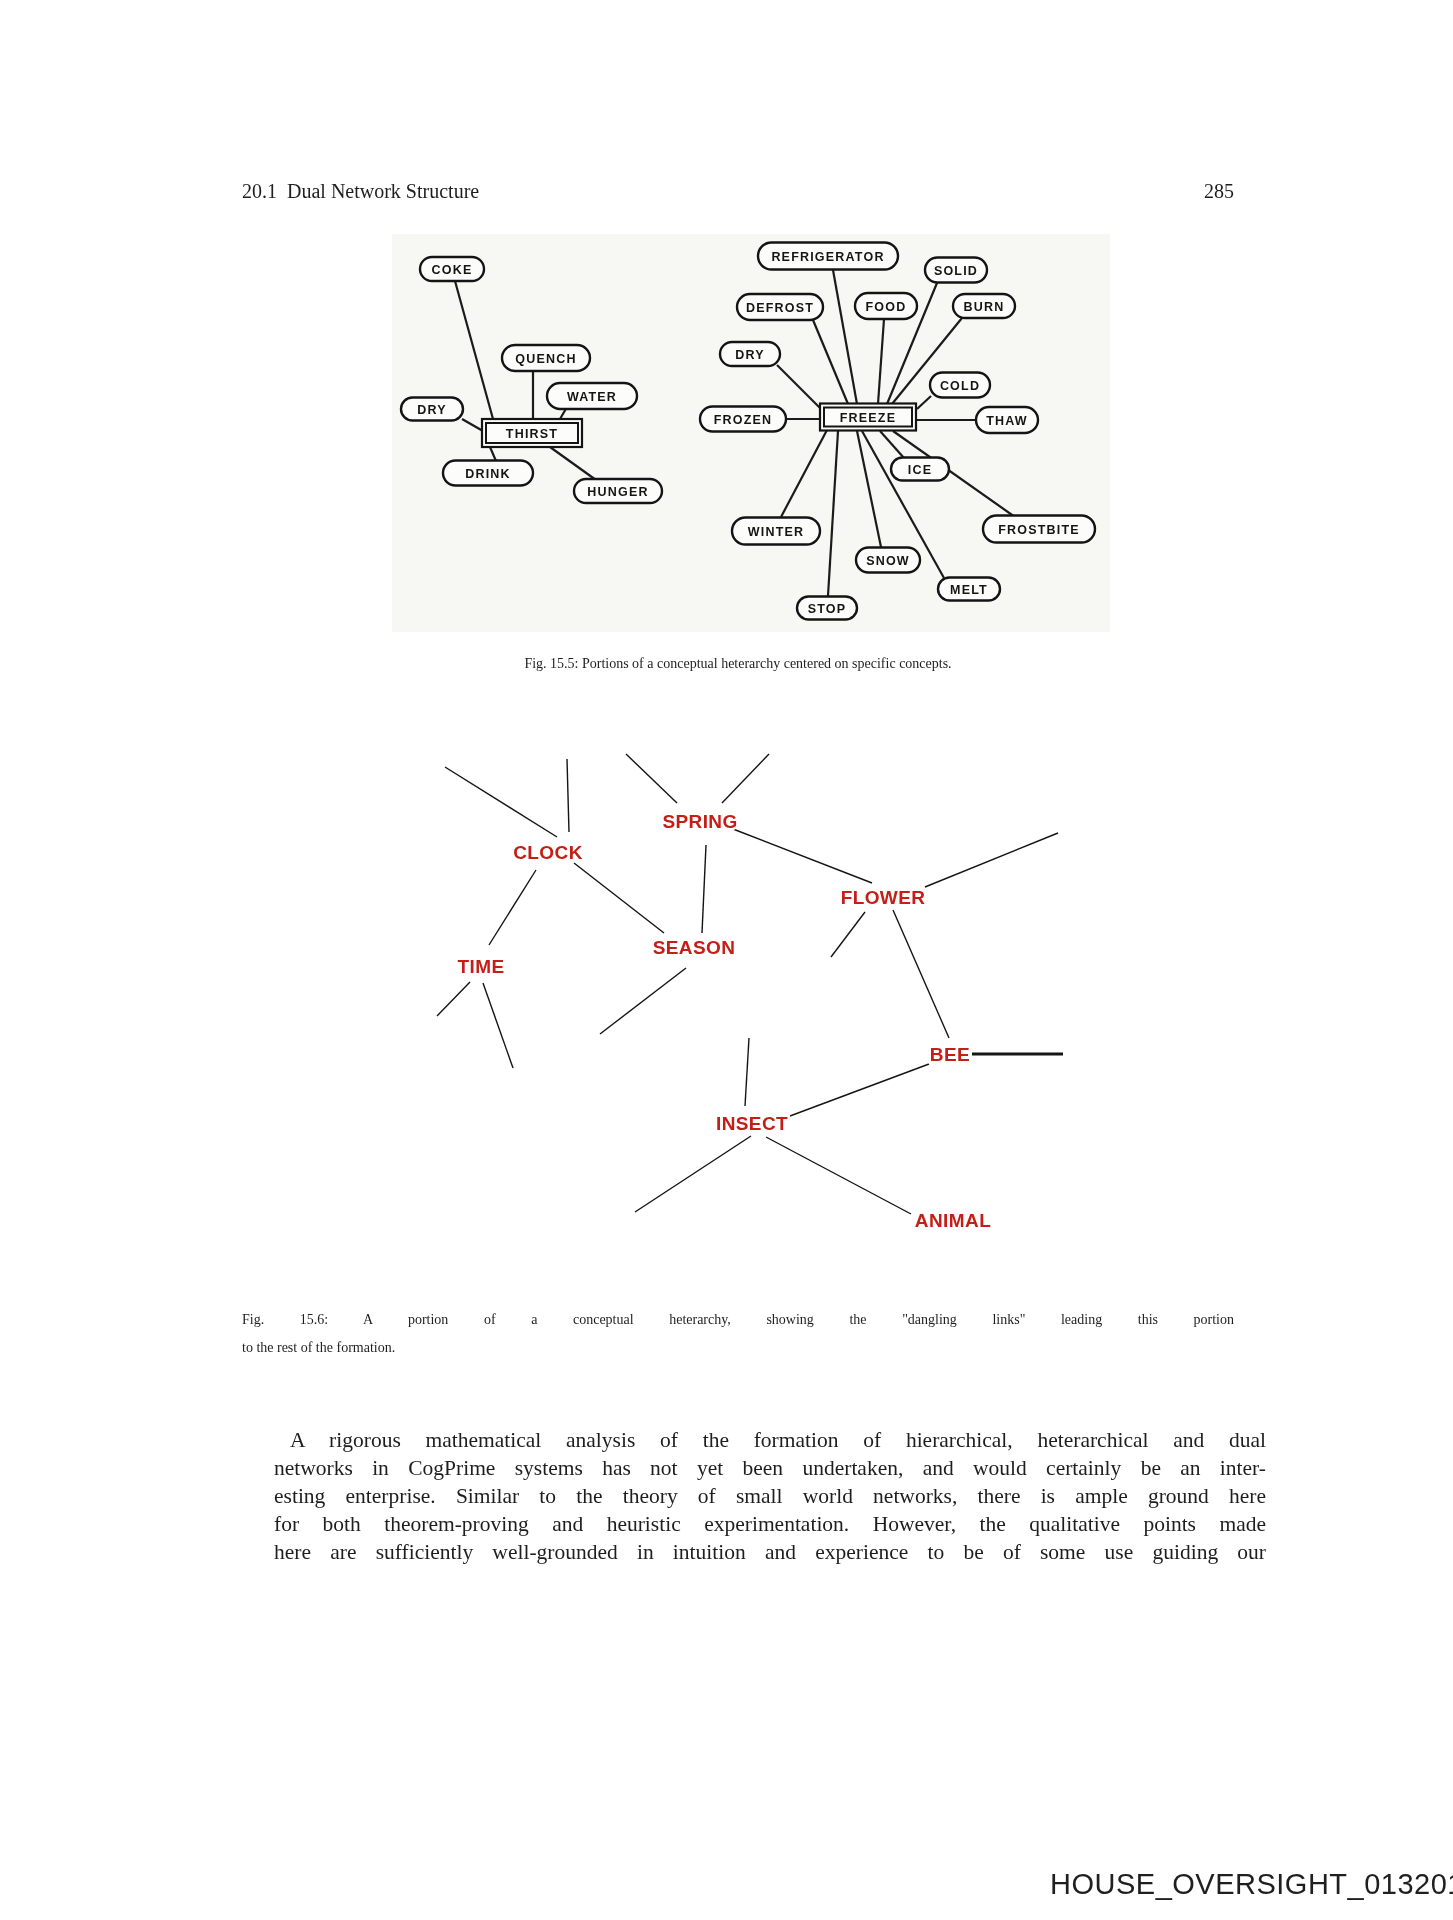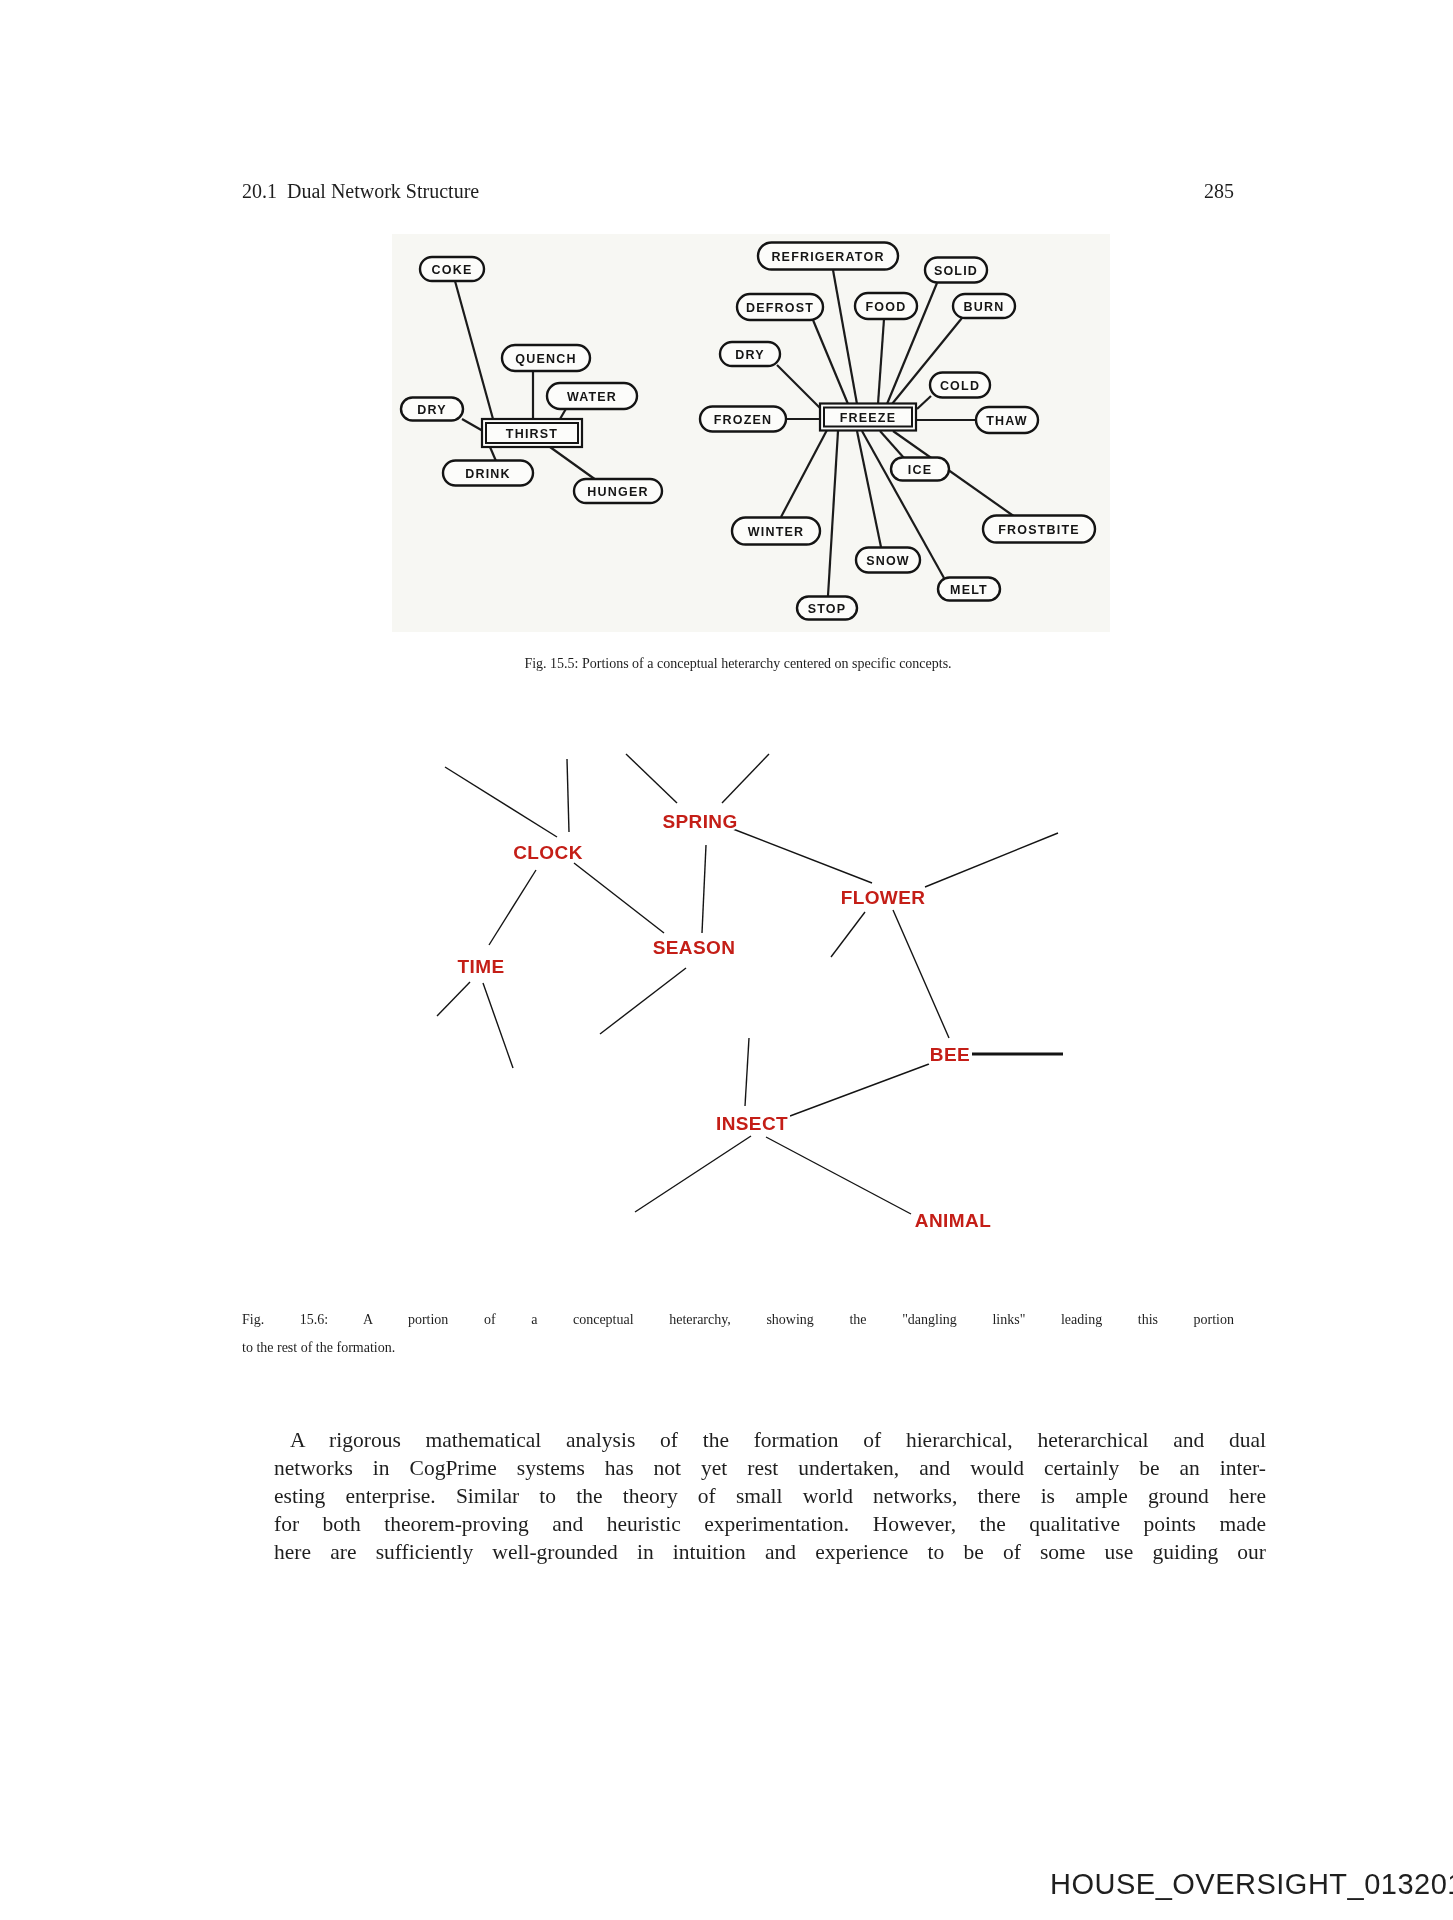--- a/index.html
+++ b/index.html
@@ -205,21 +205,21 @@
 
   <div class="cap1">Fig. 15.5: Portions of a conceptual heterarchy centered on specific concepts.</div>
 
   <div class="cap2wrap">
     <div class="jline">Fig. 15.6: A portion of a conceptual heterarchy, showing the "dangling links" leading this portion</div>
     <div>to the rest of the formation.</div>
   </div>
 
   <div class="para">
     <div class="jline indent">A rigorous mathematical analysis of the formation of hierarchical, heterarchical and dual</div>
-    <div class="jline">networks in CogPrime systems has not yet rest undertaken, and would certainly be an inter-</div>
+    <div class="jline">networks in CogPrime systems has not yet been undertaken, and would certainly be an inter-</div>
     <div class="jline">esting enterprise. Similar to the theory of small world networks, there is ample ground here</div>
     <div class="jline">for both theorem-proving and heuristic experimentation. However, the qualitative points made</div>
     <div class="jline">here are sufficiently well-grounded in intuition and experience to be of some use guiding our</div>
   </div>
 
   <div class="watermark">HOUSE_OVERSIGHT_013201</div>
 
 </div>
 
 </body></html>

